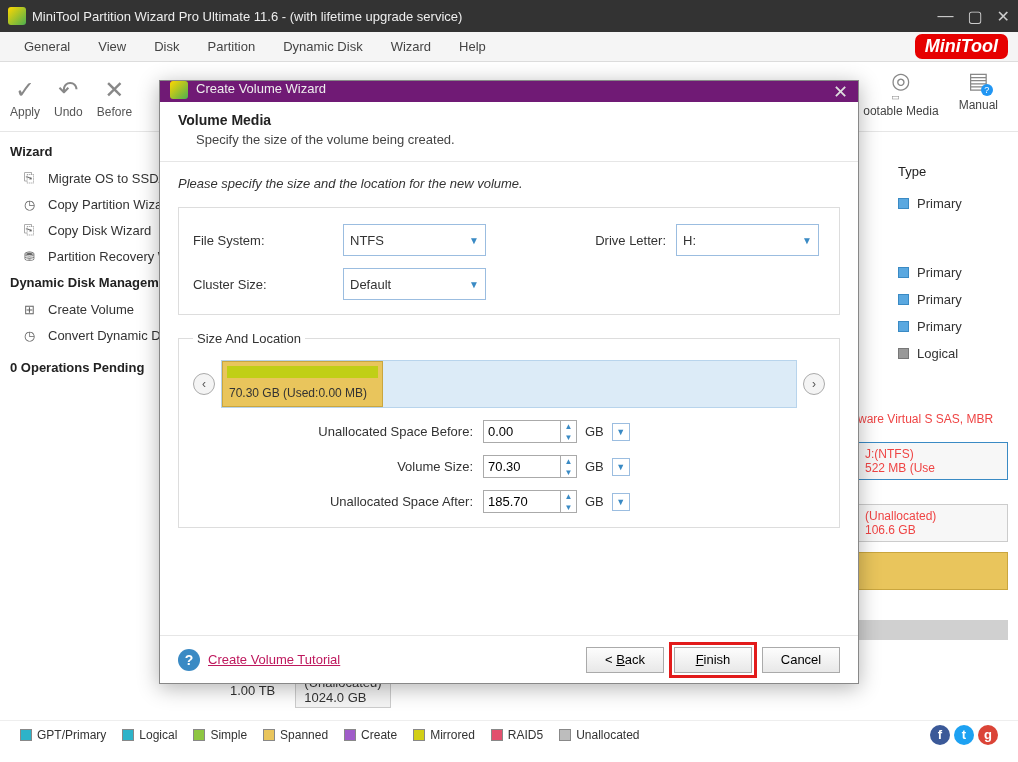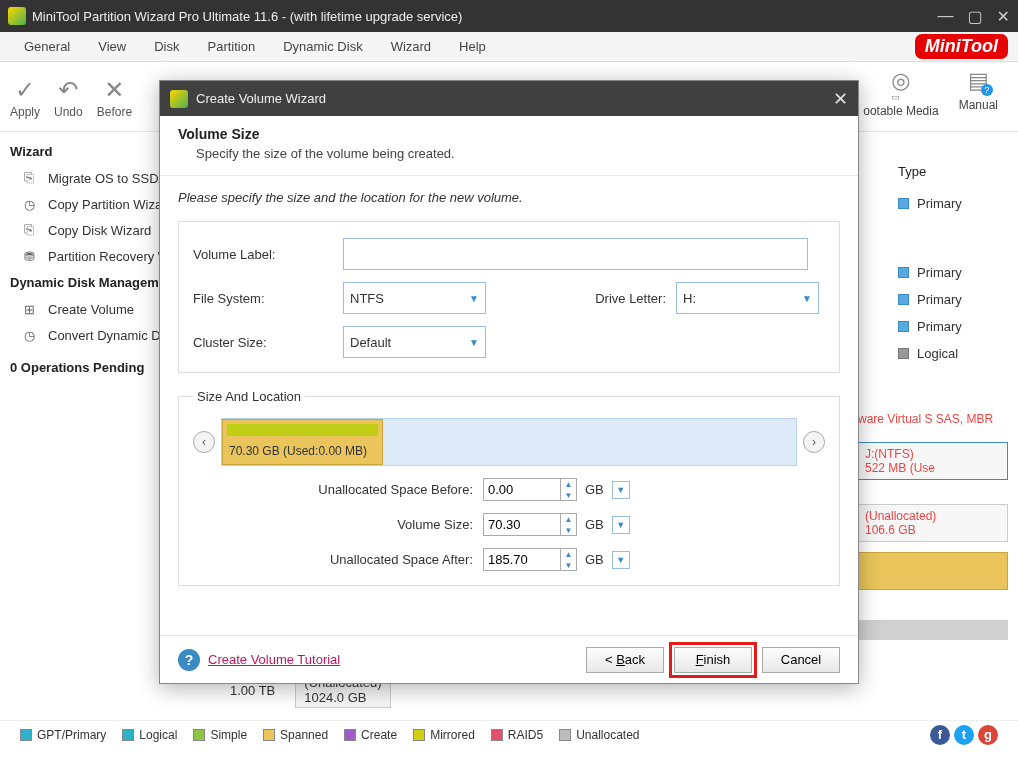--- a/index.html
+++ b/index.html
@@ -42,21 +42,21 @@
 
 
 .legend { position: absolute; left: 0; right: 0; bottom: 14px; height: 28px; display: flex; align-items: center; padding: 0 20px; background: #fff; border-top: 1px solid #eee; font-size: 12px; }
 .legend .leg-item { display: flex; align-items: center; margin-right: 16px; }
 .legend .lsq { width: 12px; height: 12px; margin-right: 5px; border: 1px solid #888; }
 .legend .social { margin-left: auto; display: flex; gap: 4px; }
 .legend .social span { width: 20px; height: 20px; border-radius: 50%; display: inline-flex; align-items: center; justify-content: center; color: #fff; font-size: 13px; font-weight: bold; }
 
 
 .dialog { position: absolute; left: 159px; top: 80px; width: 700px; height: 604px; background: #fff; border: 1px solid #888; box-shadow: 0 4px 20px rgba(0,0,0,0.3); z-index: 100; }
-.dialog .dlg-title { height: 35px; background: #404040; color: #eee; display: flex; align-items: center; padding: 0 10px; }
+.dialog .dlg-title { height: 21px; background: #701a75; color: #eee; display: flex; padding: 0 10px; }
 .dialog .dlg-title .dicon { width: 18px; height: 18px; background: linear-gradient(135deg, #ffd700, #4caf50); border-radius: 3px; margin-right: 8px; }
 .dialog .dlg-title .close { margin-left: auto; font-size: 18px; cursor: pointer; color: #ddd; }
 .dialog .dlg-head { padding: 10px 18px 14px; border-bottom: 1px solid #e6e6e6; }
 .dialog .dlg-head h3 { font-size: 14px; font-weight: bold; color: #222; }
 .dialog .dlg-head p { font-size: 13px; color: #444; padding-left: 18px; margin-top: 4px; }
 .dialog .dlg-body { padding: 14px 18px; }
 .dialog .dlg-body .instruct { font-size: 13px; color: #333; margin-bottom: 16px; font-style: italic; }
 .dialog .form-group { border: 1px solid #ddd; padding: 16px 14px 14px; }
 .dialog .form-row { display: flex; align-items: center; margin-bottom: 12px; }
 .dialog .form-row label { width: 150px; font-size: 13px; color: #333; }
@@ -223,30 +223,26 @@
   </div>
 </div>
 
 <div class="dialog">
   <div class="dlg-title">
     <div class="dicon"></div>
     <span>Create Volume Wizard</span>
     <span class="close">✕</span>
   </div>
   <div class="dlg-head">
-    <h3>Volume Size</h3>
+    <h3>Volume Media</h3>
     <p>Specify the size of the volume being created.</p>
   </div>
   <div class="dlg-body">
     <p class="instruct">Please specify the size and the location for the new volume.</p>
     <div class="form-group">
-      <div class="form-row">
-        <label>Volume Label:</label>
-        <input type="text" class="vl-input" value="" style="">
-      </div>
       <div class="form-row">
         <label>File System:</label>
         <div class="combo">
             <span>NTFS</span>
             <span class="arrow">▼</span>
           </div>
         <div class="gap"></div>
         <label class="dl-label">Drive Letter:</label>
         <div class="combo">
             <span>H:</span>

